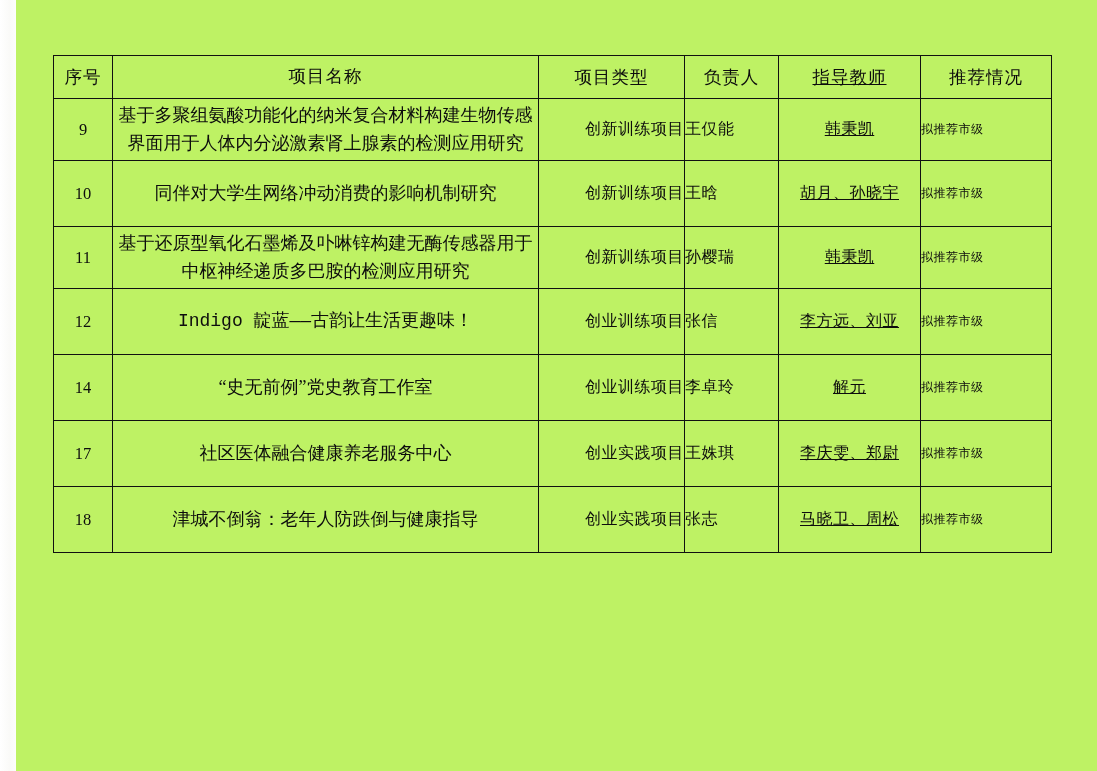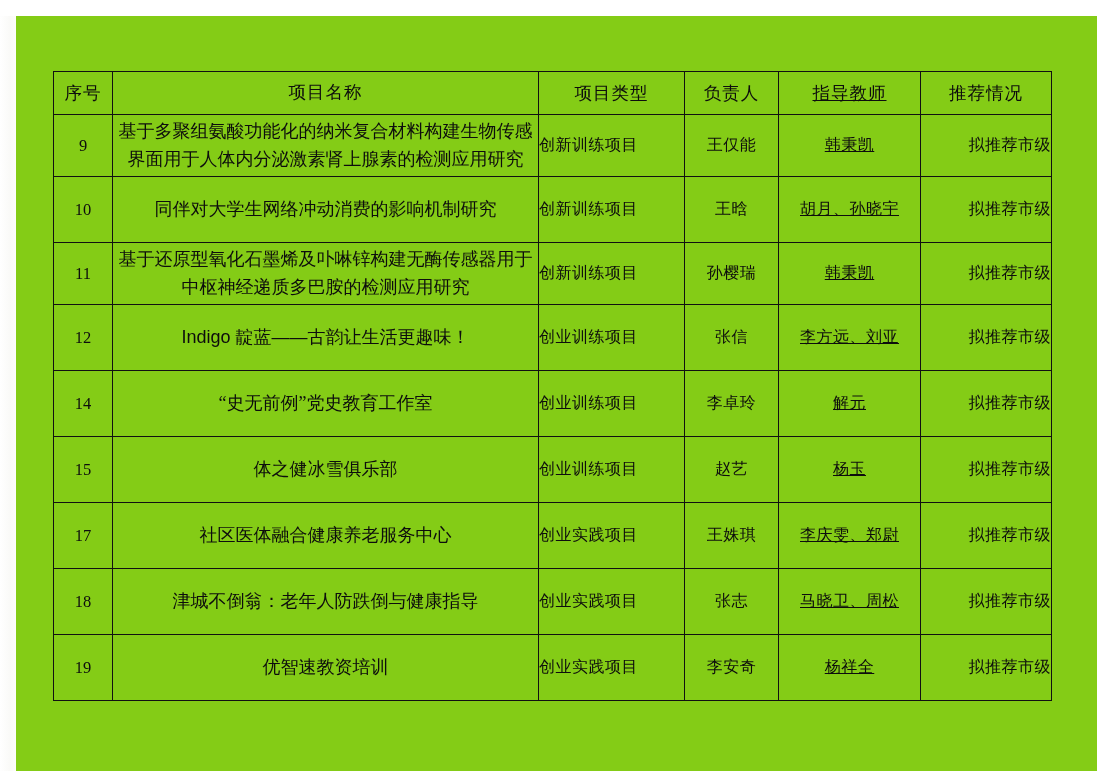--- a/index.html
+++ b/index.html
@@ -12,22 +12,21 @@
     height: 771px;
     font-family: "Liberation Serif", "DejaVu Serif", serif;
     color: #0d0d0d;
     position: relative;
     overflow: hidden;
   }
   
   .page {
     position: absolute;
     inset: 0;
-    background: #84cc16;
-    margin-top: 16px;
+    background: #bef264;
   }
   .page::before {
     content: "";
     position: absolute;
     left: 0; top: 0; bottom: 0;
     width: 16px;
     background: linear-gradient(to right, #ffffff 0%, #fafaf8 60%, #fdfdfb 100%);
   }
   .sheet {
     position: absolute;
@@ -47,28 +46,28 @@
   }
   th.col-head {
     height: 42px;
     font-weight: normal;
     font-size: 17.5px;
     letter-spacing: 1px;
     text-align: center;
   }
   .c-no      { width: 58px;  text-align: center; font-size: 16.5px; }
   .c-name    { width: 425px; text-align: center;   font-size: 18px; padding: 0 10px; line-height: 1.55; }
-  .c-type    { width: 145px; text-align: left; font-size: 16px; letter-spacing: .5px;}
-  .c-leader  { width: 93px;  text-align: center; font-size: 16px; letter-spacing: .5px;}
+  .c-type    { width: 145px; text-align: right; font-size: 16px; letter-spacing: .5px;}
+  .c-leader  { width: 93px;  font-size: 16px; letter-spacing: .5px;}
   .c-teacher { width: 141px; text-align: center; font-size: 16px; letter-spacing: .5px; text-decoration: underline;}
-  .c-rec     { width: 130px; text-align: right; font-size: 16px; letter-spacing: .5px;}
+  .c-rec     { width: 130px; text-align: left; font-size: 12px; letter-spacing: .5px;}
 
   tbody tr { height: 66px; }
   tbody tr.tall { height: 62px; }
-  .latin { font-family: Liberation Sans, sans-serif; }
+  .latin { font-family: Liberation Mono, monospace; }
 </style>
 </head>
 <body>
 
 <div class="page">
   <div class="sheet">
     <table class="doc-table">
       <thead>
         <tr>
           <th class="col-head c-no">序号</th>
@@ -114,47 +113,31 @@
         </tr>
         <tr>
           <td class="c-no">14</td>
           <td class="c-name">“史无前例”党史教育工作室</td>
           <td class="c-type">创业训练项目</td>
           <td class="c-leader">李卓玲</td>
           <td class="c-teacher">解元</td>
           <td class="c-rec">拟推荐市级</td>
         </tr>
         <tr>
-          <td class="c-no">15</td>
-          <td class="c-name">体之健冰雪俱乐部</td>
-          <td class="c-type">创业训练项目</td>
-          <td class="c-leader">赵艺</td>
-          <td class="c-teacher">杨玉</td>
-          <td class="c-rec">拟推荐市级</td>
-        </tr>
-        <tr>
           <td class="c-no">17</td>
           <td class="c-name">社区医体融合健康养老服务中心</td>
           <td class="c-type">创业实践项目</td>
           <td class="c-leader">王姝琪</td>
           <td class="c-teacher">李庆雯、郑尉</td>
           <td class="c-rec">拟推荐市级</td>
         </tr>
         <tr>
           <td class="c-no">18</td>
           <td class="c-name">津城不倒翁：老年人防跌倒与健康指导</td>
           <td class="c-type">创业实践项目</td>
           <td class="c-leader">张志</td>
           <td class="c-teacher">马晓卫、周松</td>
           <td class="c-rec">拟推荐市级</td>
         </tr>
-        <tr>
-          <td class="c-no">19</td>
-          <td class="c-name">优智速教资培训</td>
-          <td class="c-type">创业实践项目</td>
-          <td class="c-leader">李安奇</td>
-          <td class="c-teacher">杨祥全</td>
-          <td class="c-rec">拟推荐市级</td>
-        </tr>
       </tbody>
     </table>
   </div>
 </div>
 
 </body></html>

